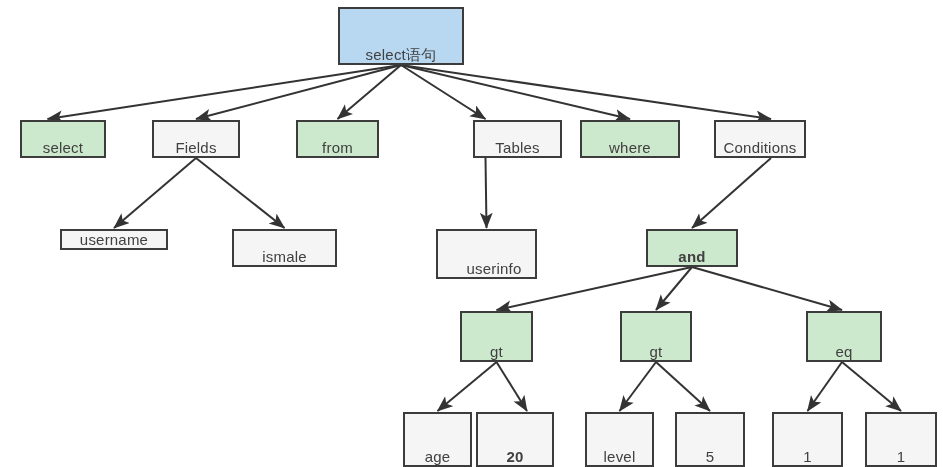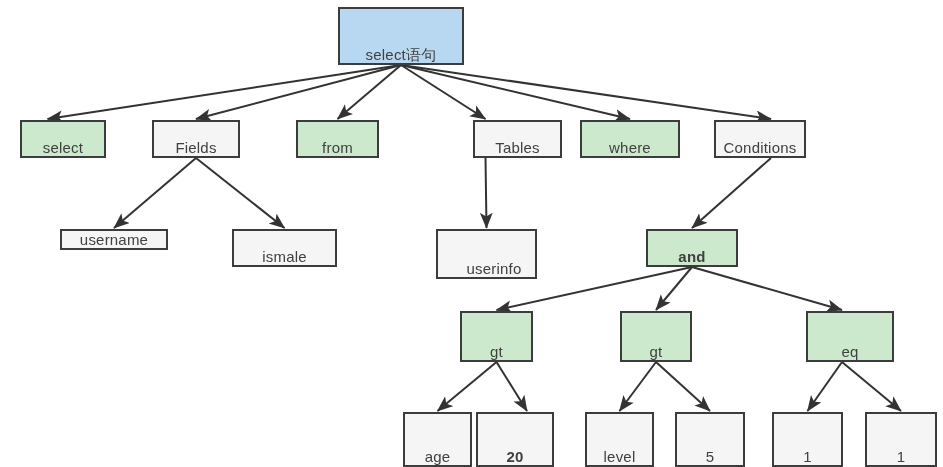--- a/index.html
+++ b/index.html
@@ -116,21 +116,21 @@
       </div>
       <div class="node kw" style="left: 646px; top: 229px; width: 92px; height: 38px; font-weight: bold;">
         <span>and</span>
       </div>
       <div class="node kw" style="left: 460px; top: 311px; width: 73px; height: 51px;">
         <span>gt</span>
       </div>
       <div class="node kw" style="left: 620px; top: 311px; width: 72px; height: 51px;">
         <span>gt</span>
       </div>
-      <div class="node kw" style="left: 806px; top: 311px; width: 88px; height: 51px;">
+      <div class="node kw" style="left: 806px; top: 311px; width: 76px; height: 51px;">
         <span>eq</span>
       </div>
       <div class="node plain" style="left: 403px; top: 412px; width: 69px; height: 55px;">
         <span>age</span>
       </div>
       <div class="node plain" style="left: 476px; top: 412px; width: 78px; height: 55px; font-weight: bold;">
         <span>20</span>
       </div>
       <div class="node plain" style="left: 585px; top: 412px; width: 69px; height: 55px;">
         <span>level</span>

